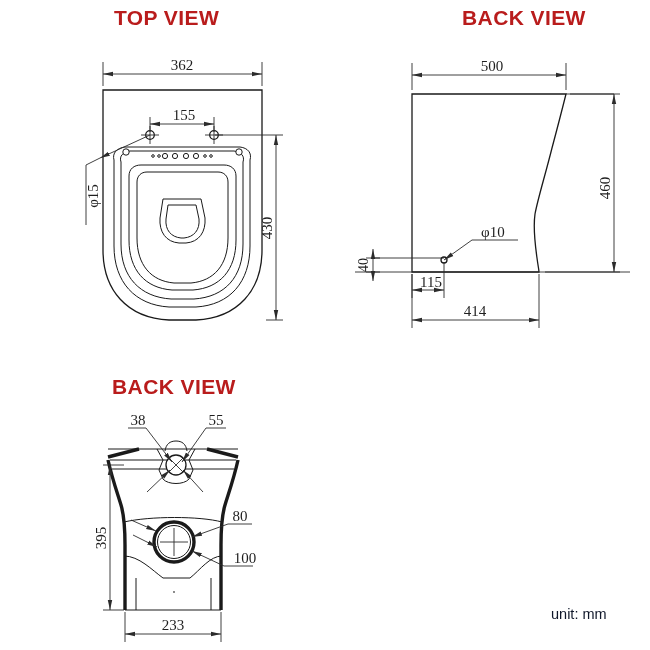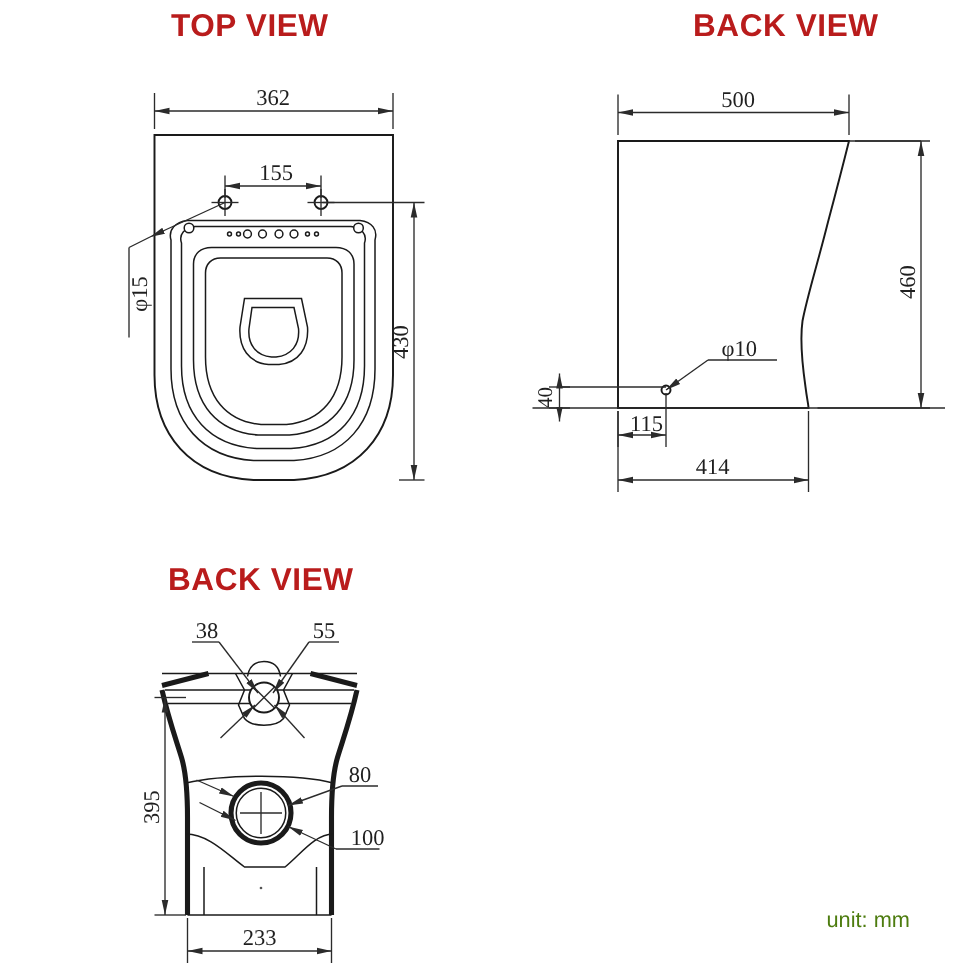--- a/index.html
+++ b/index.html
@@ -28,21 +28,21 @@
   #title-top  { left: 114px; top: 6px; }
   #title-side { left: 462px; top: 6px; }
   #title-back { left: 112px; top: 375px; }
 
   .unit-note {
     position: absolute;
     left: 551px;
     top: 606px;
     font-family: "Liberation Sans", sans-serif;
     font-size: 14.5px;
-    color: #4d7c0f;
+    color: #0f172a;
     white-space: nowrap;
   }
 
   svg { position: absolute; left: 0; top: 0; }
   .ln   { stroke: #1a1a1a; fill: none; }
   .thin { stroke-width: 1; }
   .med  { stroke-width: 1.3; }
   .thick{ stroke-width: 3.4; }
   .dim  { stroke: #2b2b2b; stroke-width: 0.9; fill: none; }
   .ext  { stroke: #2b2b2b; stroke-width: 0.9; fill: none; }

